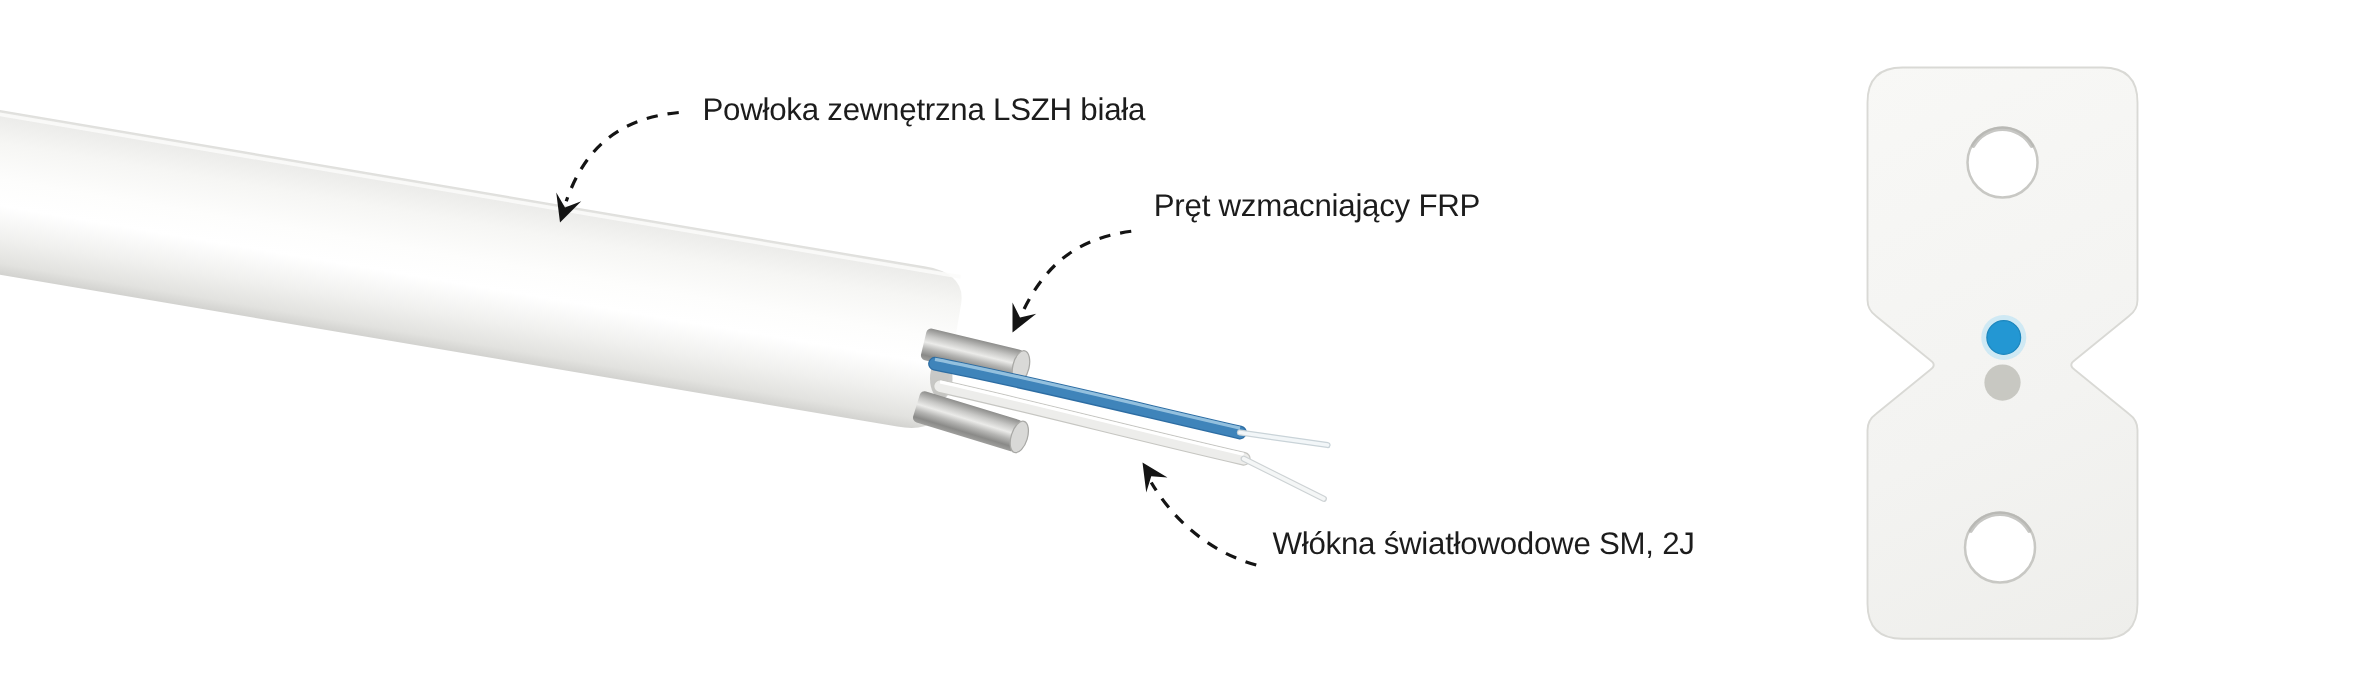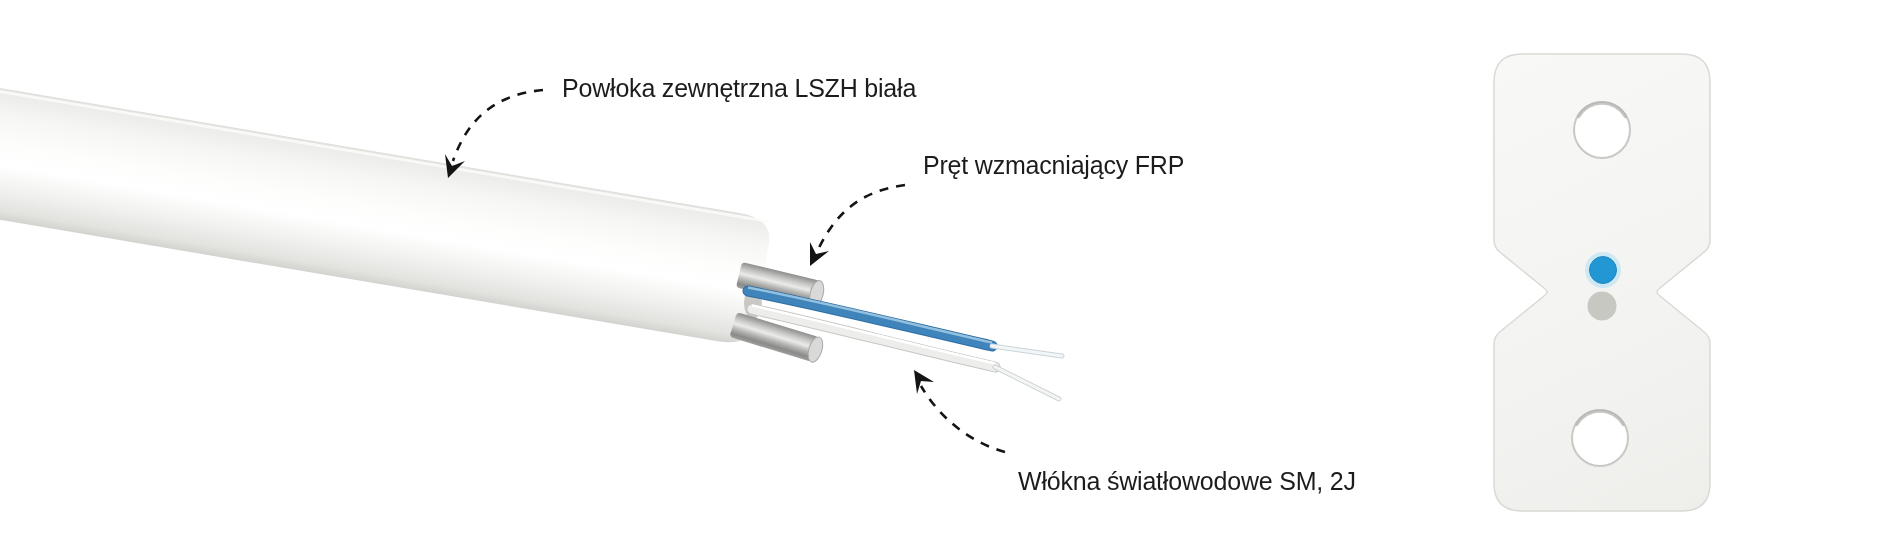--- a/index.html
+++ b/index.html
@@ -14,21 +14,21 @@
   .annotation{
     position:absolute;
     font-size:25px;
     line-height:33px;
     letter-spacing:-0.2px;
     color:#1c1c1c;
     white-space:nowrap;
   }
   .annotation-jacket{left:562px;top:72px;}
   .annotation-frp{left:923px;top:149px;}
-  .annotation-fibers{left:1018px;top:465px;}
+  .annotation-fibers{left:1018px;top:419px;}
 </style>
 </head>
 <body>
 
 <div class="canvas">
 
   <svg class="scene" width="1904" height="560" viewBox="0 0 1904 560">
     <defs>
       <linearGradient id="jacketGrad" gradientUnits="userSpaceOnUse" x1="0" y1="88" x2="0" y2="218">
         <stop offset="0" stop-color="#dededb"></stop>

